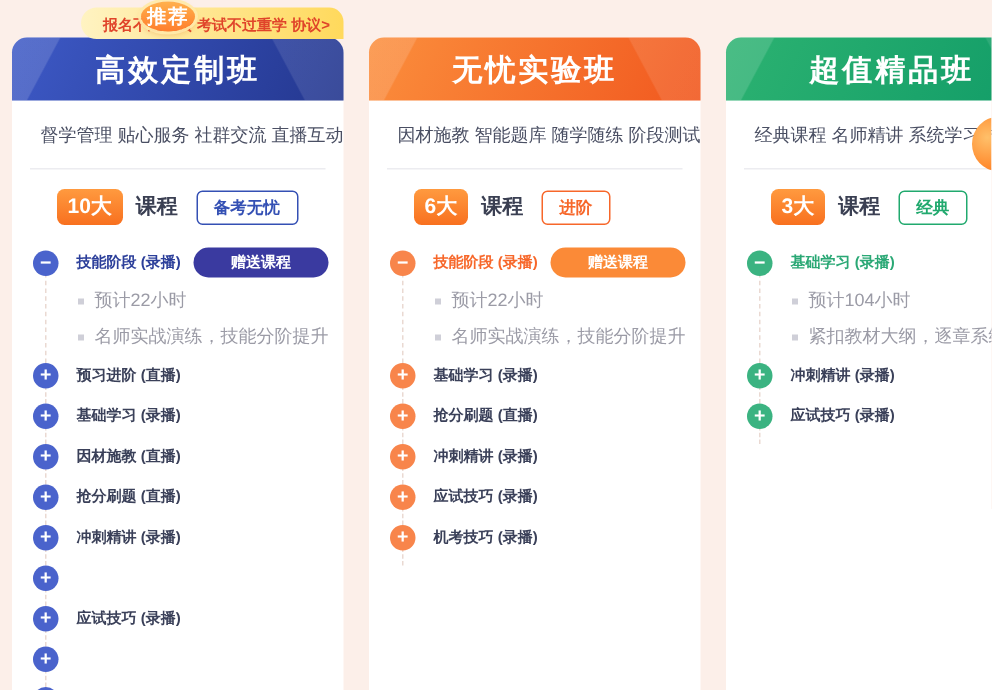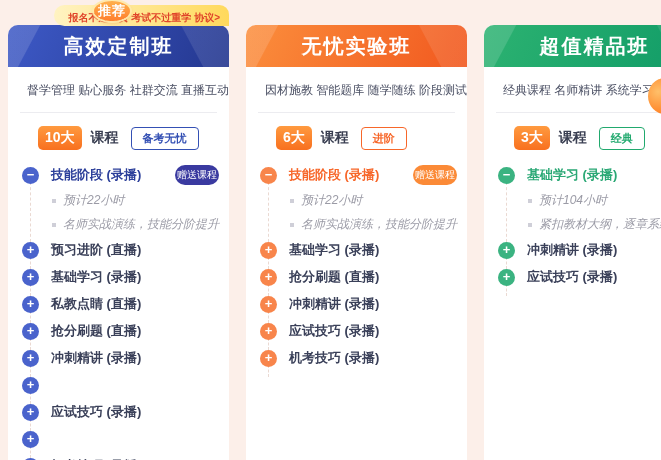--- a/index.html
+++ b/index.html
@@ -64,27 +64,27 @@
   .course-item::before{
     content:'';position:absolute;left:8px;top:17px;bottom:-9px;
     border-left:1px dashed #ead9d2;
   }
   .item-row{display:flex;align-items:center;height:20px;position:relative;z-index:1;cursor:pointer;}
   .toggle-icon{
     width:17px;height:17px;border-radius:50%;background:var(--icon);
     color:#fff;font-size:13px;line-height:16px;text-align:center;
     flex:none;font-weight:bold;
   }
-  .item-label{font-size:13px;font-weight:bold;color:#3a4059;margin-left:12px;white-space:nowrap;}
+  .item-label{font-size:10px;font-weight:bold;color:#3a4059;margin-left:12px;white-space:nowrap;}
   .course-item.expanded .item-label{color:var(--expanded);}
   .gift-badge{
     margin-left:auto;font-size:10px;color:#fff;background:var(--gift);
-    padding:3px 2px;border-radius:10px;white-space:nowrap;
-  }
-  .detail-list{list-style:none;margin:7px 0 2px;padding:0 0 0 30px;font-style:italic;}
+    padding:3px 25px;border-radius:10px;white-space:nowrap;font-weight:bold;
+  }
+  .detail-list{list-style:none;margin:7px 0 2px;padding:0 0 0 30px;}
   .detail-item{display:flex;align-items:center;font-size:12px;color:#9b9ba6;margin-bottom:7px;white-space:nowrap;}
   .bullet{width:4px;height:4px;background:#cfcfd8;margin-right:7px;flex:none;}
   .edge-illustration{position:absolute;right:0;top:76px;width:14px;height:42px;overflow:hidden;z-index:3;}
   .edge-illustration .blob{
     position:absolute;left:1px;top:2px;width:34px;height:36px;border-radius:50%;
     background:radial-gradient(circle at 30% 38%,#ffc06a,#ff8a2e 62%,#e86a1d 100%);
   }
 </style>
 </head>
 <body style="background: rgb(252, 239, 233);">
@@ -140,21 +140,21 @@
       <span class="toggle-icon">+</span>
       <span class="item-label">基础学习 (录播)</span>
 
     </div>
 
   </li>
 
   <li class="course-item">
     <div class="item-row">
       <span class="toggle-icon">+</span>
-      <span class="item-label">私教点睛 (直播)</span>
+      <span class="item-label">因材施教 (直播)</span>
 
     </div>
 
   </li>
 
   <li class="course-item">
     <div class="item-row">
       <span class="toggle-icon">+</span>
       <span class="item-label">抢分刷题 (直播)</span>
 

